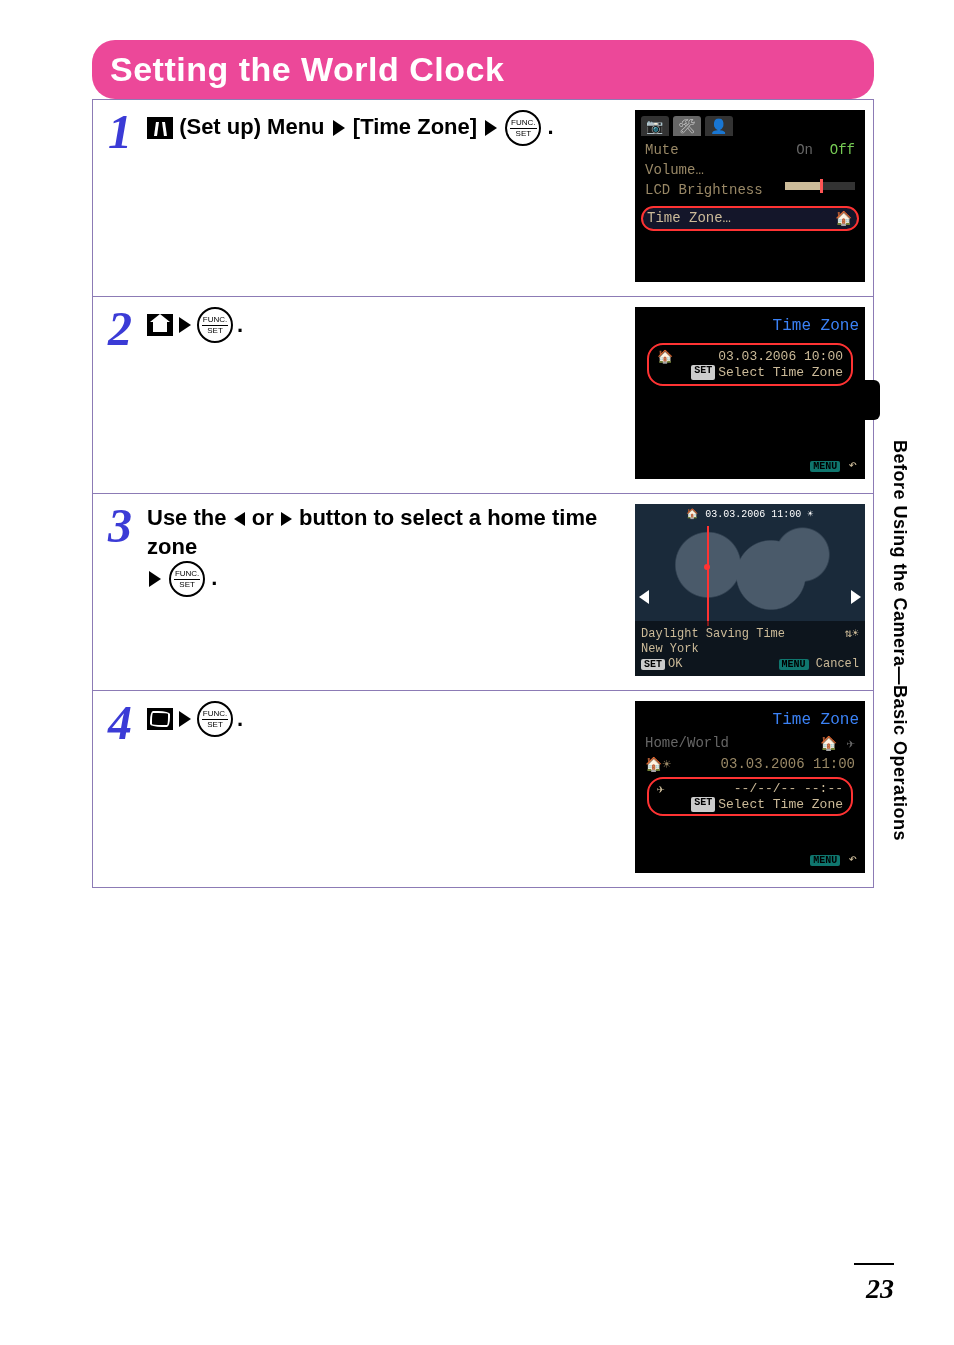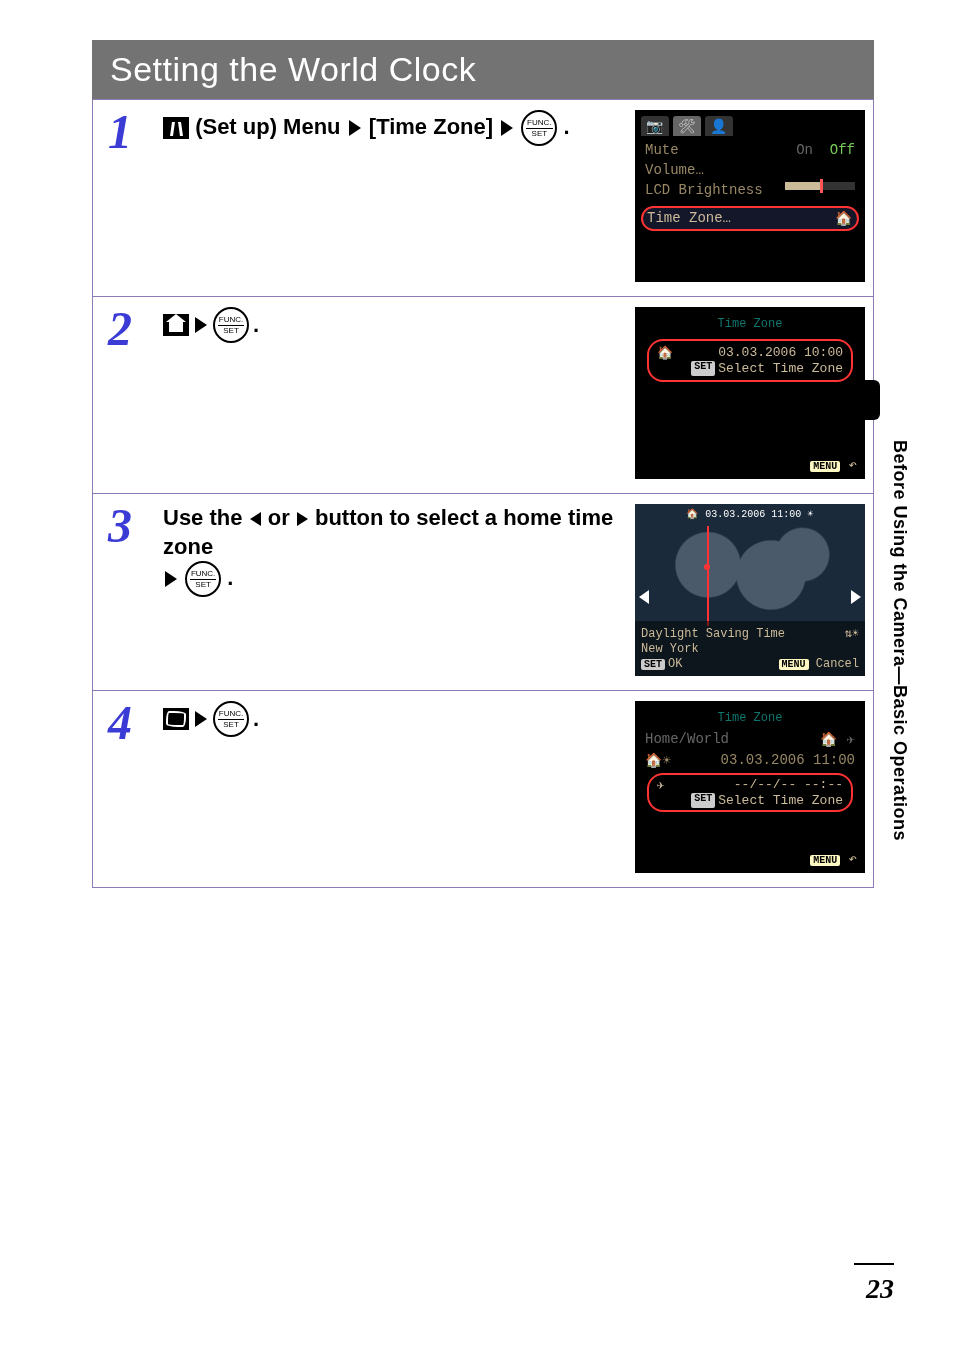--- a/index.html
+++ b/index.html
@@ -8,27 +8,28 @@
     background: #fff;
     width: 954px;
     height: 1345px;
     position: relative;
     color: #000;
   }
   .page {
     padding: 40px 80px 0 92px;
   }
   .title-bar {
-    background: #737373;
+    background: #ec4899;
     color: #fff;
-    font-weight: 400;
+    font-weight: 700;
     font-size: 34px;
     padding: 10px 18px;
     font-family: Arial Black, Arial, sans-serif;
     letter-spacing: 0.5px;
+    border-radius: 23px;
   }
   .intro {
     font-size: 23px;
     line-height: 1.35;
     margin-top: 18px;
   }
   .subhead {
     font-size: 28px;
     font-weight: 900;
     margin-top: 22px;
@@ -70,21 +71,20 @@
     width: 230px;
     height: 160px;
     flex-shrink: 0;
   }
   .step-screen.sm { height: 172px; }
   .head-line {
     font-weight: 900;
     font-size: 22px;
     font-family: Arial Black, Arial, sans-serif;
     line-height: 1.3;
-    margin-left: 16px;
   }
   .inline-icon {
     display: inline-block;
     vertical-align: middle;
   }
   .tools-icon {
     width: 26px; height: 22px; background:#000; position:relative; border:2px solid #000;
   }
   .tools-icon::before, .tools-icon::after {
     content:""; position:absolute; background:#fff;
@@ -123,25 +123,25 @@
   .lcd { background:#000; width:100%; height:100%; color:#ccc; font-family: "Courier New", monospace; font-size:14px; position:relative; padding:6px;}
   .tabrow { display:flex; gap:4px; margin-bottom:4px;}
   .tab { width:28px; height:20px; background:#333; border-radius:3px 3px 0 0; display:flex; align-items:center; justify-content:center;}
   .tab.on { background:#666;}
   .menu-row { display:flex; justify-content:space-between; padding:2px 4px; font-size:14px; color:#986;}
   .menu-row.hl { background:#14162a; border:2px solid #f33; border-radius:14px; color:#cb9;}
   .off { color:#7c5;}
   .slider { width:70px; height:8px; background:linear-gradient(to right,#cb9 50%,#333 50%); display:inline-block; position:relative;}
   .slider::after { content:""; position:absolute; left:50%; top:-3px; width:3px; height:14px; background:#f55;}
   .home-glyph { color:#ddd;}
-  .tz-title { color:#0f766e; font-size:12px; text-align:center; padding:4px 0;}
+  .tz-title { color:#3b82f6; font-size:16px; text-align:right; padding:4px 0;}
   .tz-box { border:2px solid #f33; border-radius:16px; padding:4px 8px; margin:4px 6px; color:#cb9;}
   .tz-line { display:flex; justify-content:space-between; font-size:13px;}
   .set-btn { display:inline-block; background:#ccc; color:#000; font-size:10px; font-weight:bold; padding:0 3px; border-radius:2px; margin-right:3px;}
-  .menu-btn { display:inline-block; background:#fef9c3; color:#000; font-size:10px; font-weight:bold; padding:0 3px; border-radius:2px;}
+  .menu-btn { display:inline-block; background:#0f766e; color:#000; font-size:10px; font-weight:bold; padding:0 3px; border-radius:2px;}
   .menu-back { position:absolute; bottom:6px; right:8px; color:#cb9;}
   .map { position:absolute; inset:0; background:#1a2a3a; }
   .map-top { position:absolute; top:4px; left:0; right:0; text-align:center; color:#fff; font-size:10px;}
   .map-arrow-l, .map-arrow-r { position:absolute; top:50%; width:0; height:0; border-top:7px solid transparent; border-bottom:7px solid transparent;}
   .map-arrow-l { left:4px; border-right:10px solid #fff;}
   .map-arrow-r { right:4px; border-left:10px solid #fff;}
   .map-bottom { position:absolute; bottom:0; left:0; right:0; background:rgba(0,0,0,.5); padding:4px 6px; color:#cb9; font-size:12px;}
   .map-bottom .row { display:flex; justify-content:space-between; align-items:center; margin:1px 0;}
   .world-blob { position:absolute; inset:20px 10px 50px 10px; background:radial-gradient(circle at 30% 40%, #4a5a6a 20%, transparent 21%), radial-gradient(circle at 60% 50%, #4a5a6a 25%, transparent 26%), radial-gradient(circle at 75% 30%, #4a5a6a 15%, transparent 16%);}
   .red-dot { position:absolute; width:6px; height:6px; background:#f33; border-radius:50%;}

